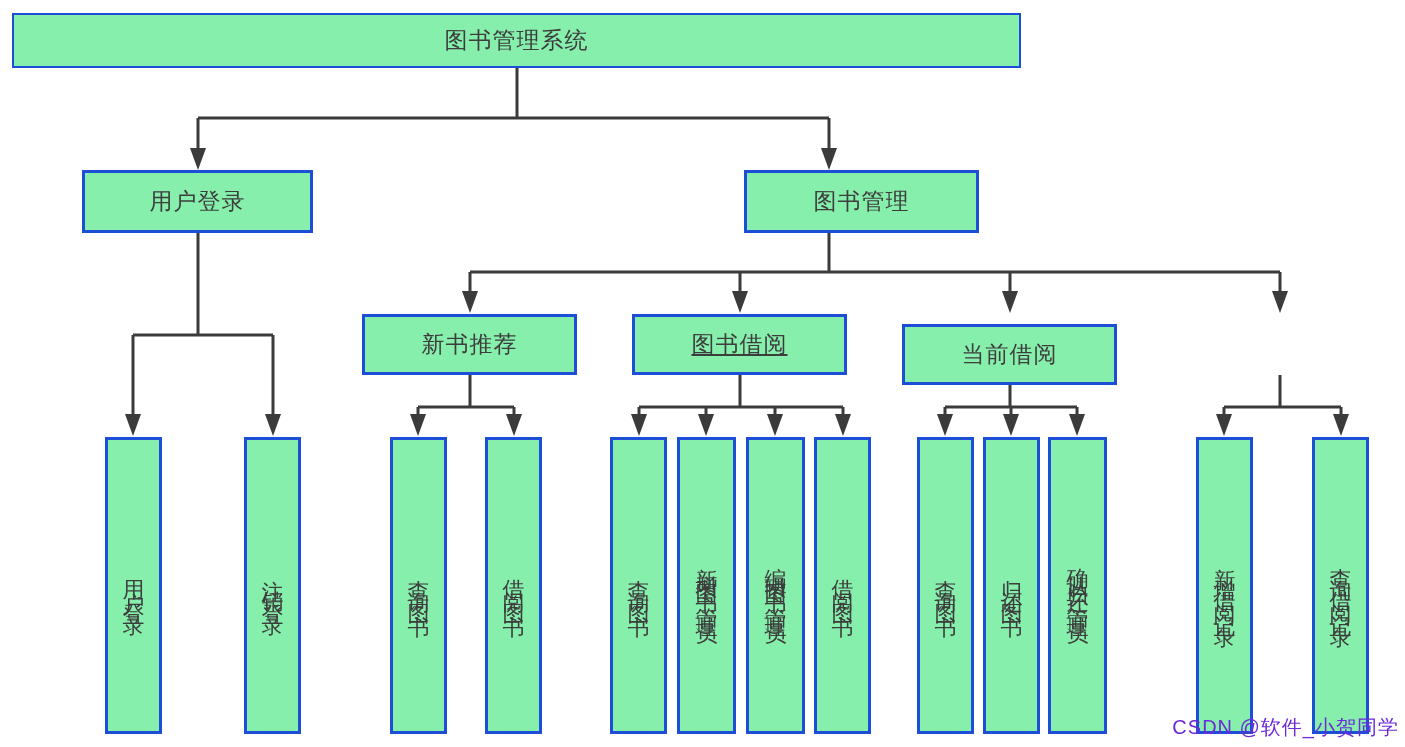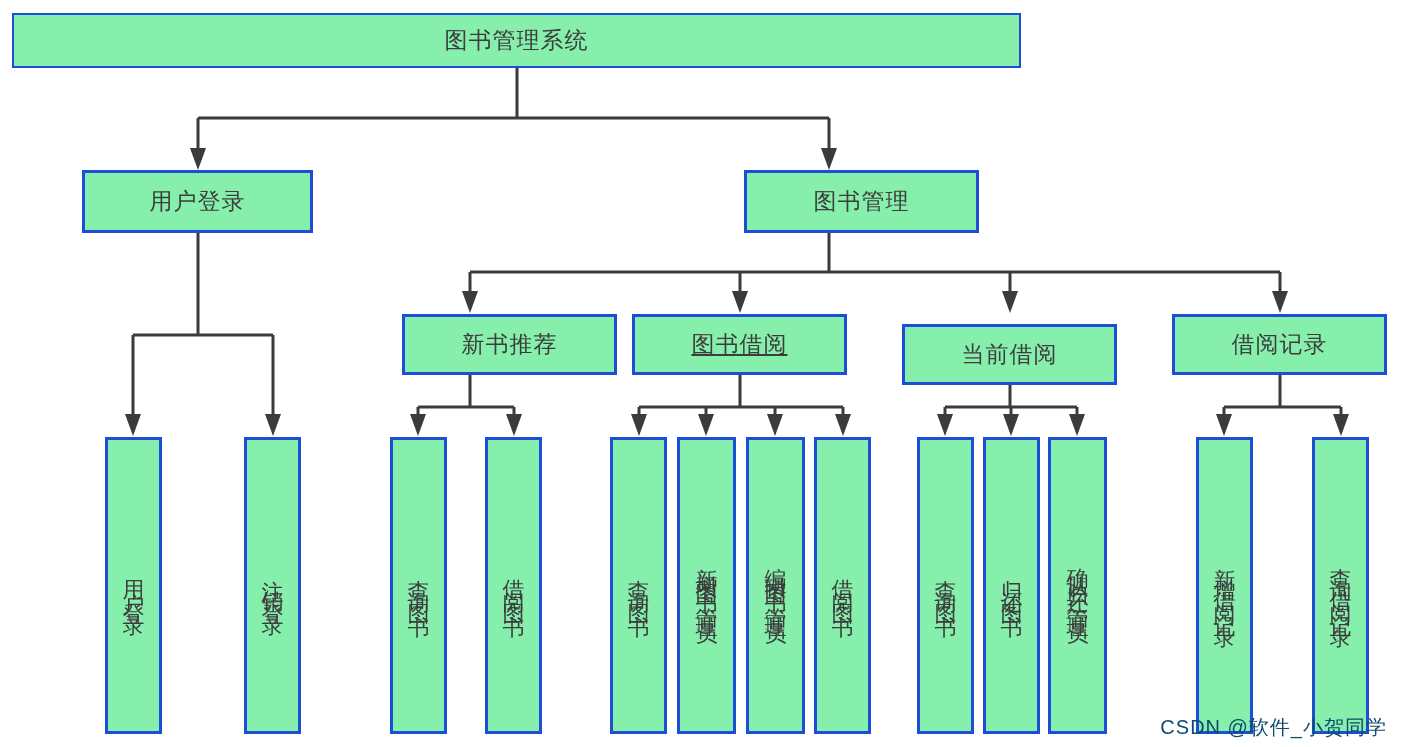--- a/index.html
+++ b/index.html
@@ -42,44 +42,44 @@
     text-orientation: mixed;
     font-size: 22px;
     letter-spacing: 12px;
     white-space: normal;
   }
   .leaf.long { letter-spacing: 8px; width: 59px; }
   
   #n-user-login { left: 82px;  top: 170px; width: 231px; height: 63px; }
   #n-book-mgmt  { left: 712px; top: 170px; width: 235px; height: 63px; margin-left: 32px; }
   
-  #n-new-rec { left: 362px;  top: 314px; width: 215px; height: 61px; margin-left: 40px; }
+  #n-new-rec { left: 362px;  top: 314px; width: 215px; height: 61px; }
   #n-borrow  { left: 632px;  top: 314px; width: 215px; height: 61px; text-decoration: underline; }
   #n-current { left: 902px;  top: 324px; width: 215px; height: 61px; }
   #n-record  { left: 1172px; top: 314px; width: 215px; height: 61px; }
   
   #l-user-login  { left: 105px; }
   #l-logout      { left: 244px; }
   #l-rec-query   { left: 390px; }
   #l-rec-borrow  { left: 485px; }
   #l-bor-query   { left: 610px; }
   #l-bor-add     { left: 677px; }
   #l-bor-edit    { left: 746px; }
   #l-bor-borrow  { left: 814px; }
   #l-cur-query   { left: 917px; }
   #l-cur-return  { left: 983px; }
   #l-cur-confirm { left: 1048px; }
   #l-recd-add    { left: 1196px; }
   #l-recd-query  { left: 1312px; }
   .watermark {
     position: absolute;
-    right: 18px;
+    right: 6px;
     bottom: 6px;
     font-size: 20px;
-    color: #0c4a6e;
+    color: #6d28d9;
     letter-spacing: 1px;
     white-space: nowrap;
   }
 </style>
 </head>
 <body>
 
 <div class="canvas">
 
   <svg class="edges-svg" viewBox="0 0 1405 747" xmlns="http://www.w3.org/2000/svg" fill="none" stroke="#3b3b3b" stroke-width="3">
@@ -107,21 +107,20 @@
   </svg>
 
   <div class="box root-box" id="n-root">图书管理系统</div>
 
   <div class="box" id="n-user-login">用户登录</div>
   <div class="box" id="n-book-mgmt">图书管理</div>
 
   <div class="box" id="n-new-rec">新书推荐</div>
   <div class="box" id="n-borrow">图书借阅</div>
   <div class="box" id="n-current">当前借阅</div>
-  <div class="box" id="n-record">借阅记录</div>
 
   <div class="box leaf" id="l-user-login">用户登录</div>
   <div class="box leaf" id="l-logout">注销登录</div>
 
   <div class="box leaf" id="l-rec-query">查询图书</div>
   <div class="box leaf" id="l-rec-borrow">借阅图书</div>
 
   <div class="box leaf" id="l-bor-query">查询图书</div>
   <div class="box leaf long" id="l-bor-add">新增图书（管理员）</div>
   <div class="box leaf long" id="l-bor-edit">编辑图书（管理员）</div>

